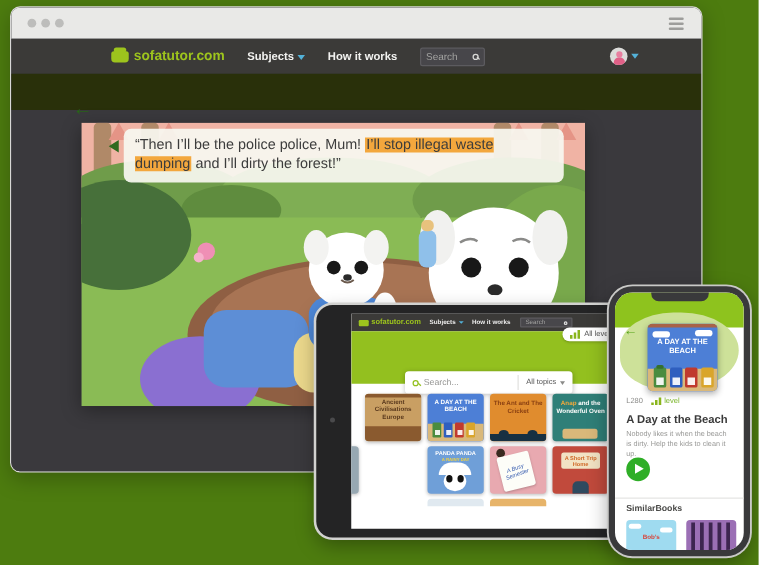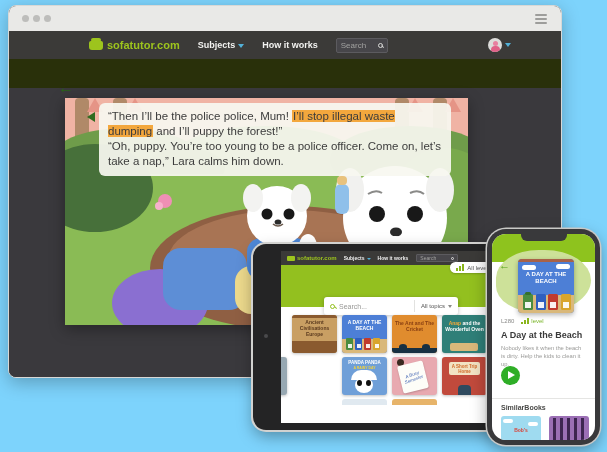--- a/index.html
+++ b/index.html
@@ -1,18 +1,18 @@
 <!DOCTYPE html>
 <html><head>
 <meta charset="utf-8">
 <style>
   * { margin:0; padding:0; box-sizing:border-box; }
   html,body { background:#fff; }
   body { font-family:"Liberation Sans", sans-serif; }
-  #stage { position:relative; width:607px; height:452px; background:#7dd3fc; overflow:hidden; }
+  #stage { position:relative; width:607px; height:452px; background:#4d7c0f; overflow:hidden; }
 
   
   .browser { position:absolute; left:8px; top:5px; width:554px; height:373px;
     border-radius:8px; background:#3a393d; overflow:hidden;
     box-shadow:0 5px 18px rgba(0,0,0,.25); border:1px solid #d8d8d6; }
   .chrome { position:absolute; left:0; top:0; width:100%; height:25px; background:#e9e9e7; }
   .dots { position:absolute; left:13px; top:9px; display:flex; gap:4px; }
   .dot { width:7px; height:7px; border-radius:50%; background:#bdbdbb; }
   .hamburger { position:absolute; right:14px; top:8px; width:12px; height:10px;
     display:flex; flex-direction:column; justify-content:space-between; cursor:pointer; }
@@ -277,22 +277,21 @@
         <path d="M345 95 q8 -4 14 1" stroke="#8a8a88" stroke-width="2" fill="none"></path>
         <ellipse cx="331" cy="134" rx="6" ry="4.6" fill="#2a2a2a"></ellipse>
         <path d="M318 144 q13 10 26 0" stroke="#8a7f72" stroke-width="2" fill="none"></path>
         <ellipse cx="330" cy="180" rx="46" ry="42" fill="#ffffff"></ellipse>
 
         <rect x="270" y="86" width="14" height="30" rx="6" fill="#8fc0ea"></rect>
         <rect x="272" y="78" width="10" height="9" rx="4" fill="#e8c27d"></rect>
       </svg>
       <span class="play-back"></span>
       <div class="storybox">
-        <span>“Then I’ll be the police police, Mum! </span><mark>I’ll stop illegal waste dumping</mark><span> and I’ll puppy the forest!”</span><br>
-        <span>“Oh, puppy. You’re too young to be a police officer. Come on, let’s take a nap,” Lara calms him down.</span>
+        <span>“Then I’ll be the police police, Mum! </span><mark>I’ll stop illegal waste dumping</mark><span> and I’ll dirty the forest!”</span><br>
       </div>
     </div>
   </div>
 
   <div class="tablet">
     <span class="tab-cam"></span>
     <div class="tab-screen">
       <div class="t-navbar">
         <div class="t-logo">
           <span class="t-sofa"></span>

